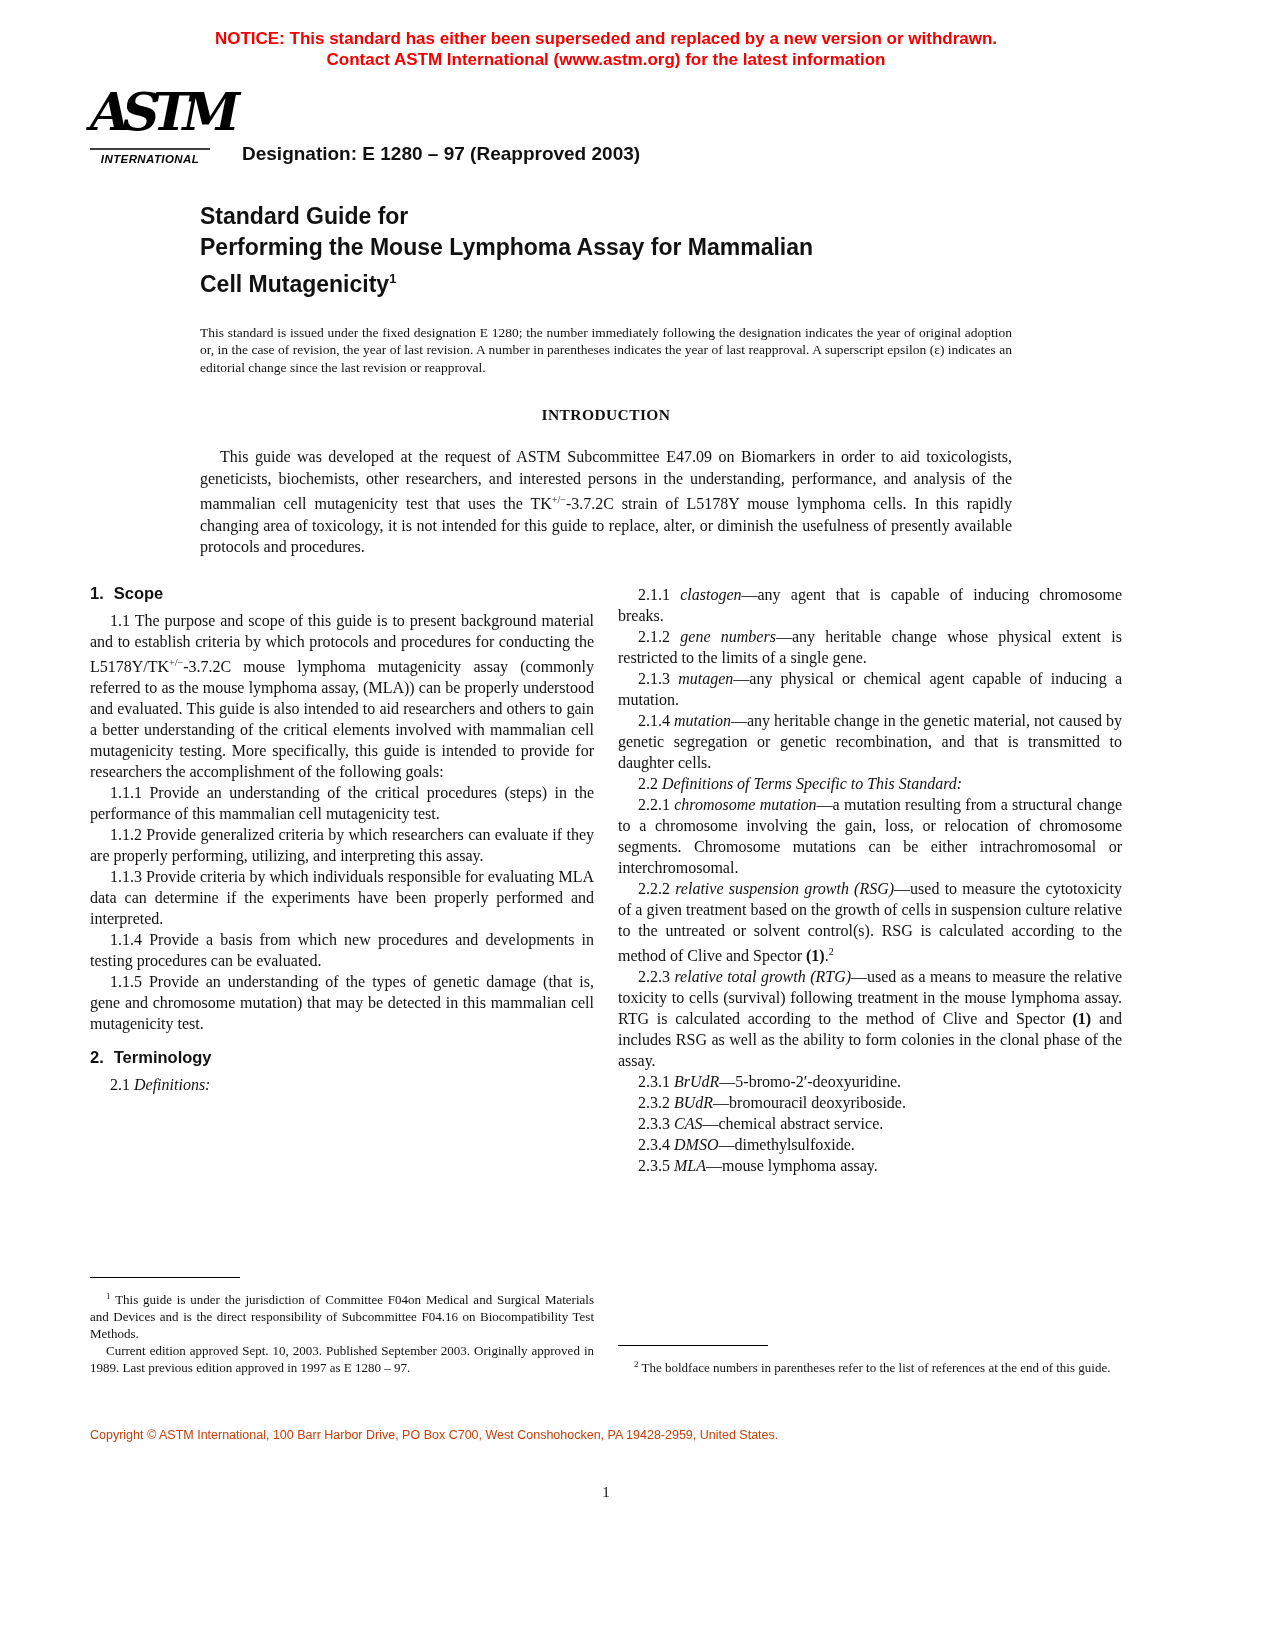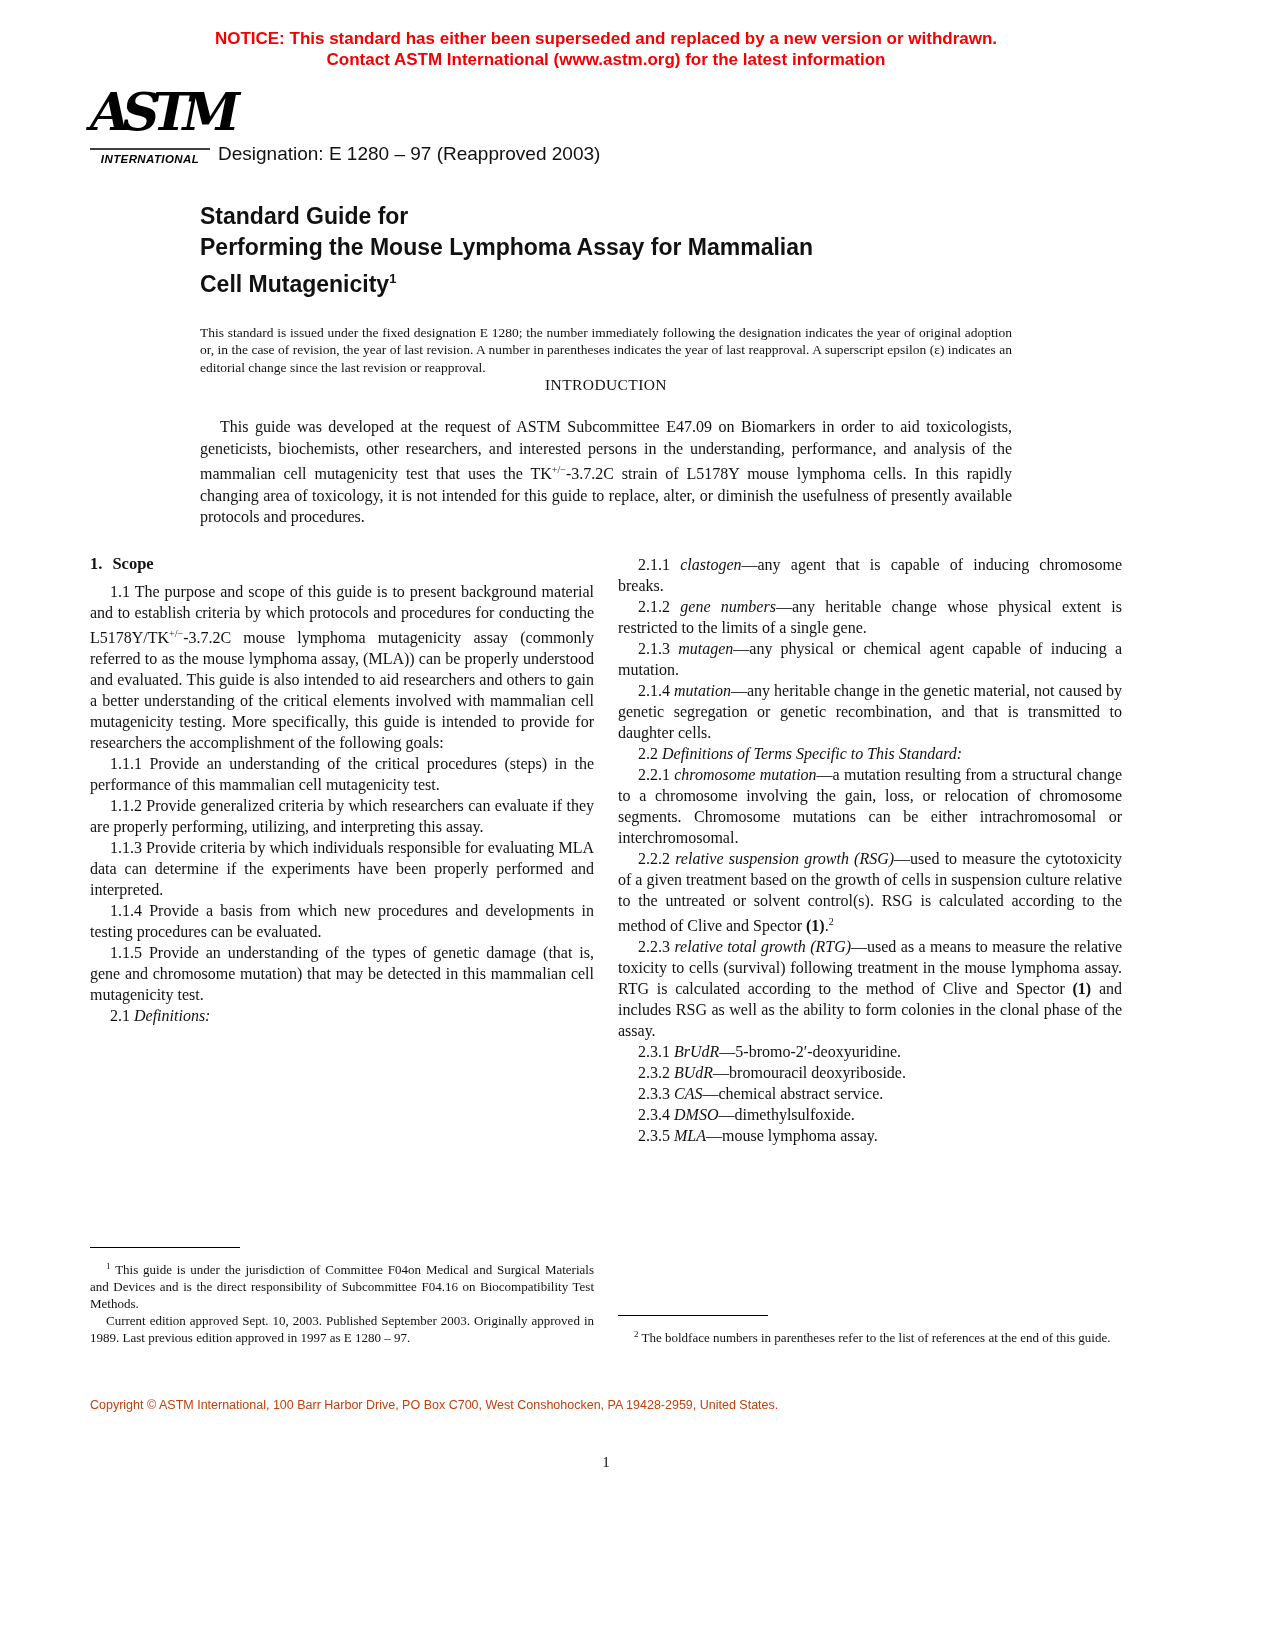--- a/index.html
+++ b/index.html
@@ -36,56 +36,57 @@
   .logo-sub {
     font-family:"Liberation Sans", sans-serif;
     font-style:italic; font-weight:bold;
     font-size:11.5px; letter-spacing:0.4px;
     margin-top:8px;
     border-top:2px solid #404040;
     padding-top:3px;
   }
   .designation {
     font-family:"Liberation Sans", sans-serif;
-    font-weight:normal; font-size:19px;
-    margin-left:8px; margin-top:20px;
+    font-weight:bold; font-size:19px;
+    margin-left:32px; margin-top:20px;
   }
 
   
   .title-block {
     margin:36px 0 0 110px;
     font-family:"Liberation Sans", sans-serif;
     font-weight:bold; font-size:23px; line-height:31px;
   }
   .title-block sup { font-size:13px; }
 
   
   .issued-note {
     margin:24px 0 0 110px; width:812px;
     font-size:13.5px; line-height:17.5px;
     text-align:justify;
   }
 
   
   .intro-heading {
-    text-align:center; font-weight:normal;
+    text-align:center; font-weight:bold;
     font-size:15.5px; letter-spacing:0.4px;
+    margin-top:30px;
   }
   .intro-para {
     margin:22px 110px 0 110px;
     font-size:16px; line-height:21.5px;
     text-align:justify; text-indent:20px;
   }
   sup.small-sup { font-size:10px; }
 
   
   .columns { display:flex; gap:24px; margin-top:26px; }
   .col { width:504px; display:flex; flex-direction:column; height:792px; }
   .para { font-size:16px; line-height:21px; text-align:justify; text-indent:20px; }
-  .sec-heading { font-size:16.5px; font-weight:bold; margin:14px 0 7px 0; font-family:Liberation Serif, serif; }
+  .sec-heading { font-size:16.5px; font-weight:bold; margin:14px 0 7px 0; font-family:Liberation Sans, sans-serif; }
   .col > .sec-heading:first-child { margin-top:0; }
   .sec-heading .ht { margin-left:10px; }
 
   
   .footnote { margin-top:auto; font-size:13px; line-height:17px; text-align:justify; }
   .fn-rule { width:150px; border-top:1.5px solid #000; margin-bottom:10px; }
   .footnote p { text-indent:16px; }
   .footnote sup { font-size:9px; }
 
   
@@ -130,20 +131,21 @@
     <div class="col">
       <h2 class="sec-heading"><span>1.</span><span class="ht">Scope</span></h2>
 
       <p class="para"><span>1.1 The purpose and scope of this guide is to present background material and to establish criteria by which protocols and procedures for conducting the L5178Y/TK</span><sup class="small-sup">+/−</sup><span>-3.7.2C mouse lymphoma mutagenicity assay (commonly referred to as the mouse lymphoma assay, (MLA)) can be properly understood and evaluated. This guide is also intended to aid researchers and others to gain a better understanding of the critical elements involved with mammalian cell mutagenicity testing. More specifically, this guide is intended to provide for researchers the accomplishment of the following goals:</span></p>
       <p class="para">1.1.1 Provide an understanding of the critical procedures (steps) in the performance of this mammalian cell mutagenicity test.</p>
       <p class="para">1.1.2 Provide generalized criteria by which researchers can evaluate if they are properly performing, utilizing, and interpreting this assay.</p>
       <p class="para">1.1.3 Provide criteria by which individuals responsible for evaluating MLA data can determine if the experiments have been properly performed and interpreted.</p>
       <p class="para">1.1.4 Provide a basis from which new procedures and developments in testing procedures can be evaluated.</p>
       <p class="para">1.1.5 Provide an understanding of the types of genetic damage (that is, gene and chromosome mutation) that may be detected in this mammalian cell mutagenicity test.</p>
 
+      <h2 class="sec-heading"><span>2.</span><span class="ht">Terminology</span></h2>
 
       <p class="para"><span>2.1</span> <i>Definitions:</i></p>
 
       <div class="footnote">
         <div class="fn-rule"></div>
         <p><sup>1</sup> <span>This guide is under the jurisdiction of Committee F04on Medical and Surgical Materials and Devices and is the direct responsibility of Subcommittee F04.16 on Biocompatibility Test Methods.</span></p>
         <p>Current edition approved Sept. 10, 2003. Published September 2003. Originally approved in 1989. Last previous edition approved in 1997 as E 1280 – 97.</p>
       </div>
     </div>
 

